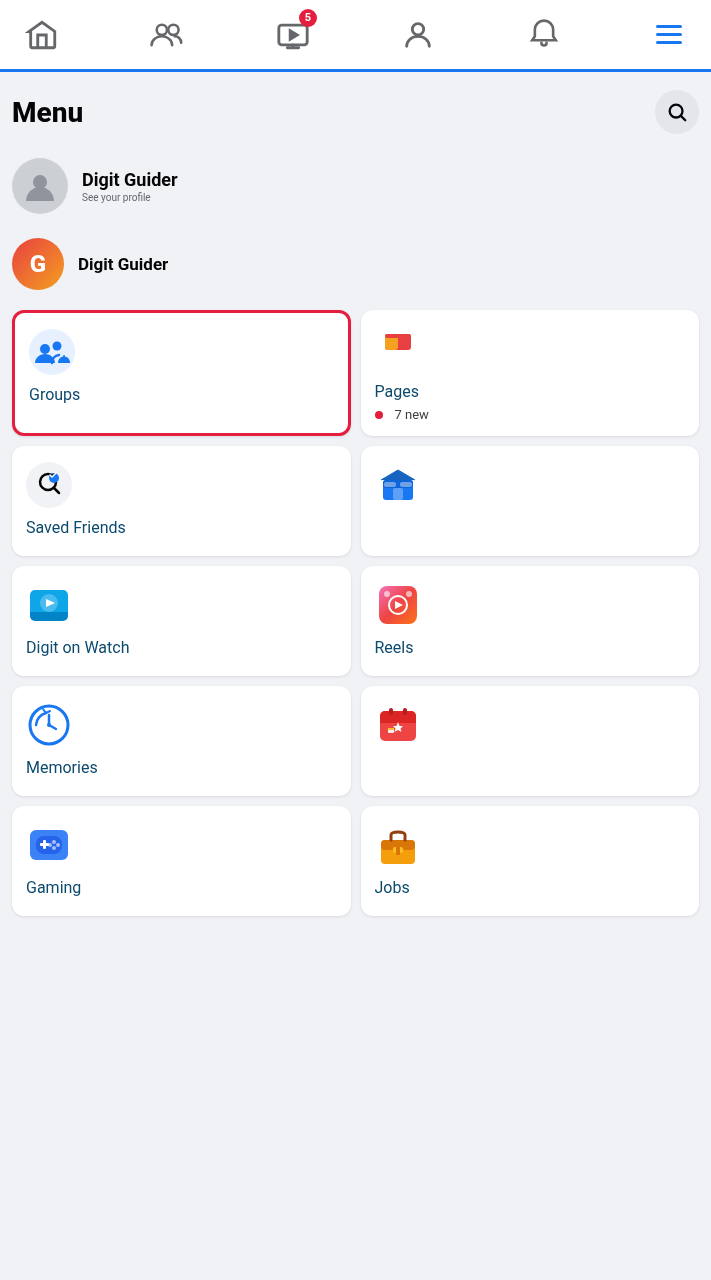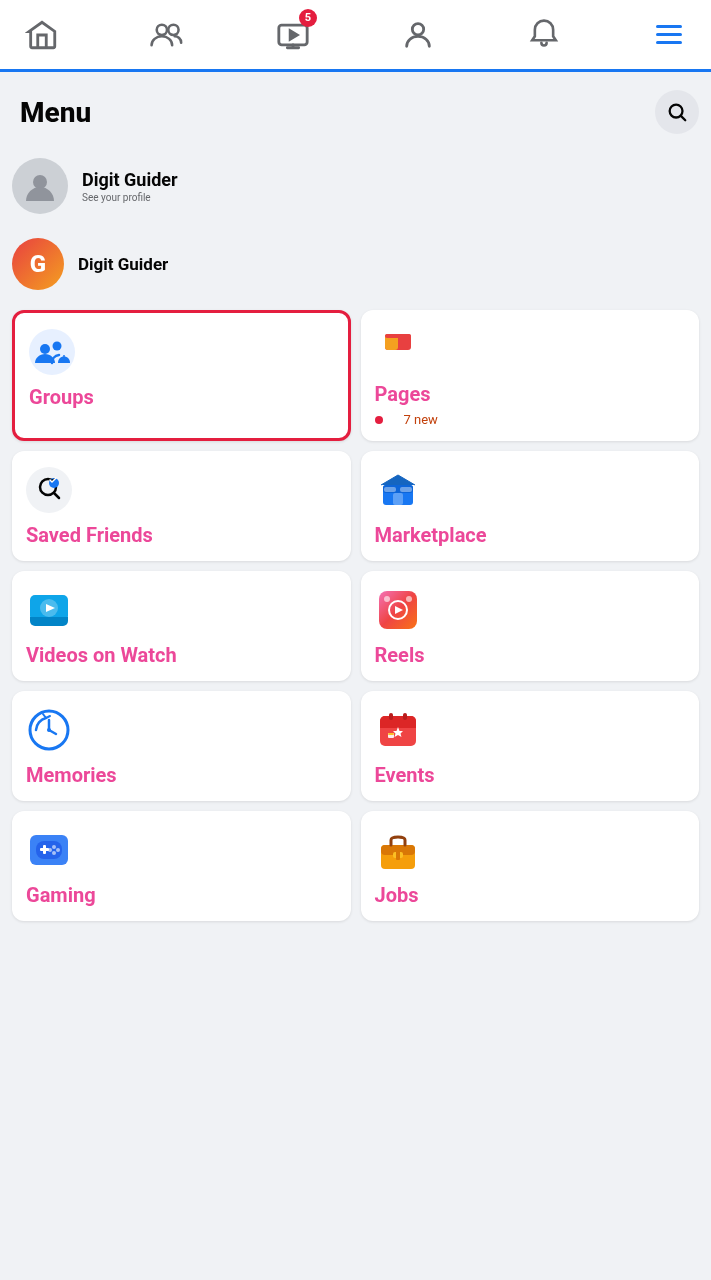--- a/index.html
+++ b/index.html
@@ -73,21 +73,20 @@
     .menu-header {
       display: flex;
       align-items: center;
       justify-content: space-between;
       padding: 18px 0 14px 0;
     }
     .menu-title {
       font-size: 28px;
       font-weight: 800;
       color: #050505;
-      margin-left: 8px;
     }
     .search-circle {
       width: 44px;
       height: 44px;
       border-radius: 50%;
       background: #e4e6eb;
       display: flex;
       align-items: center;
       justify-content: center;
       cursor: pointer;
@@ -169,30 +168,30 @@
       border: 3px solid #e41e3f;
     }
     .menu-card-icon {
       width: 46px;
       height: 46px;
       display: flex;
       align-items: center;
       justify-content: center;
     }
     .menu-card-label {
-      font-size: 20px;
-      font-weight: 700;
-      color: #ec4899;
+      font-size: 16px;
+      font-weight: 400;
+      color: #0c4a6e;
     }
     .menu-card-sub {
       display: flex;
       align-items: center;
-      gap: 21px;
+      gap: 12px;
       font-size: 13px;
-      color: #c2410c;
+      color: #404040;
       margin-top: -4px;
     }
     .dot-red {
       width: 8px;
       height: 8px;
       border-radius: 50%;
       background: #e41e3f;
     }
 
     
@@ -336,34 +335,33 @@
 
           <rect x="18" y="26" width="10" height="12" rx="2" fill="#fff" opacity="0.3"></rect>
 
           <rect x="9" y="20" width="12" height="5" rx="2" fill="#fff" opacity="0.4"></rect>
 
           <rect x="25" y="20" width="12" height="5" rx="2" fill="#fff" opacity="0.4"></rect>
 
           <path d="M6 18 L23 8 L40 18" fill="#1565c0" stroke="#1565c0" stroke-width="1"></path>
         </svg>
       </div>
-      <div class="menu-card-label">Marketplace</div>
     </div>
 
     <div class="menu-card">
       <div class="menu-card-icon">
         <svg viewBox="0 0 46 46" width="46" height="46">
           <rect x="4" y="8" width="38" height="26" rx="5" fill="#0ea5e9"></rect>
           <path d="M4 30h38v4a5 5 0 01-5 5H9a5 5 0 01-5-5v-4z" fill="#0284c7"></path>
 
           <circle cx="23" cy="21" r="9" fill="rgba(255,255,255,0.25)"></circle>
           <path d="M20 17l9 4-9 4V17z" fill="#fff"></path>
         </svg>
       </div>
-      <div class="menu-card-label">Videos on Watch</div>
+      <div class="menu-card-label">Digit on Watch</div>
     </div>
 
     <div class="menu-card">
       <div class="menu-card-icon">
         <svg viewBox="0 0 46 46" width="46" height="46">
           <rect x="4" y="4" width="38" height="38" rx="8" fill="url(#reelGrad)"></rect>
           <defs>
             <linearGradient id="reelGrad" x1="0" y1="0" x2="1" y2="1">
               <stop offset="0%" stop-color="#f472b6"></stop>
               <stop offset="50%" stop-color="#ef4444"></stop>
@@ -404,21 +402,20 @@
 
           <rect x="13" y="26" width="6" height="5" rx="1" fill="#fff" opacity="0.9"></rect>
           <rect x="13" y="26" width="6" height="2" rx="1" fill="#fbbf24"></rect>
 
           <path d="M23 20 L24.5 24 L28 24 L25.5 26.5 L26.5 30 L23 28 L19.5 30 L20.5 26.5 L18 24 L21.5 24 Z" fill="#fff"></path>
 
           <rect x="14" y="6" width="4" height="7" rx="2" fill="#b91c1c"></rect>
           <rect x="28" y="6" width="4" height="7" rx="2" fill="#b91c1c"></rect>
         </svg>
       </div>
-      <div class="menu-card-label">Events</div>
     </div>
 
     <div class="menu-card">
       <div class="menu-card-icon">
         <svg viewBox="0 0 46 46" width="46" height="46">
           <rect x="4" y="8" width="38" height="30" rx="6" fill="#3b82f6"></rect>
 
           <rect x="10" y="14" width="26" height="18" rx="8" fill="#2563eb"></rect>
 
           <rect x="14" y="21" width="9" height="3" rx="1" fill="#fff"></rect>

